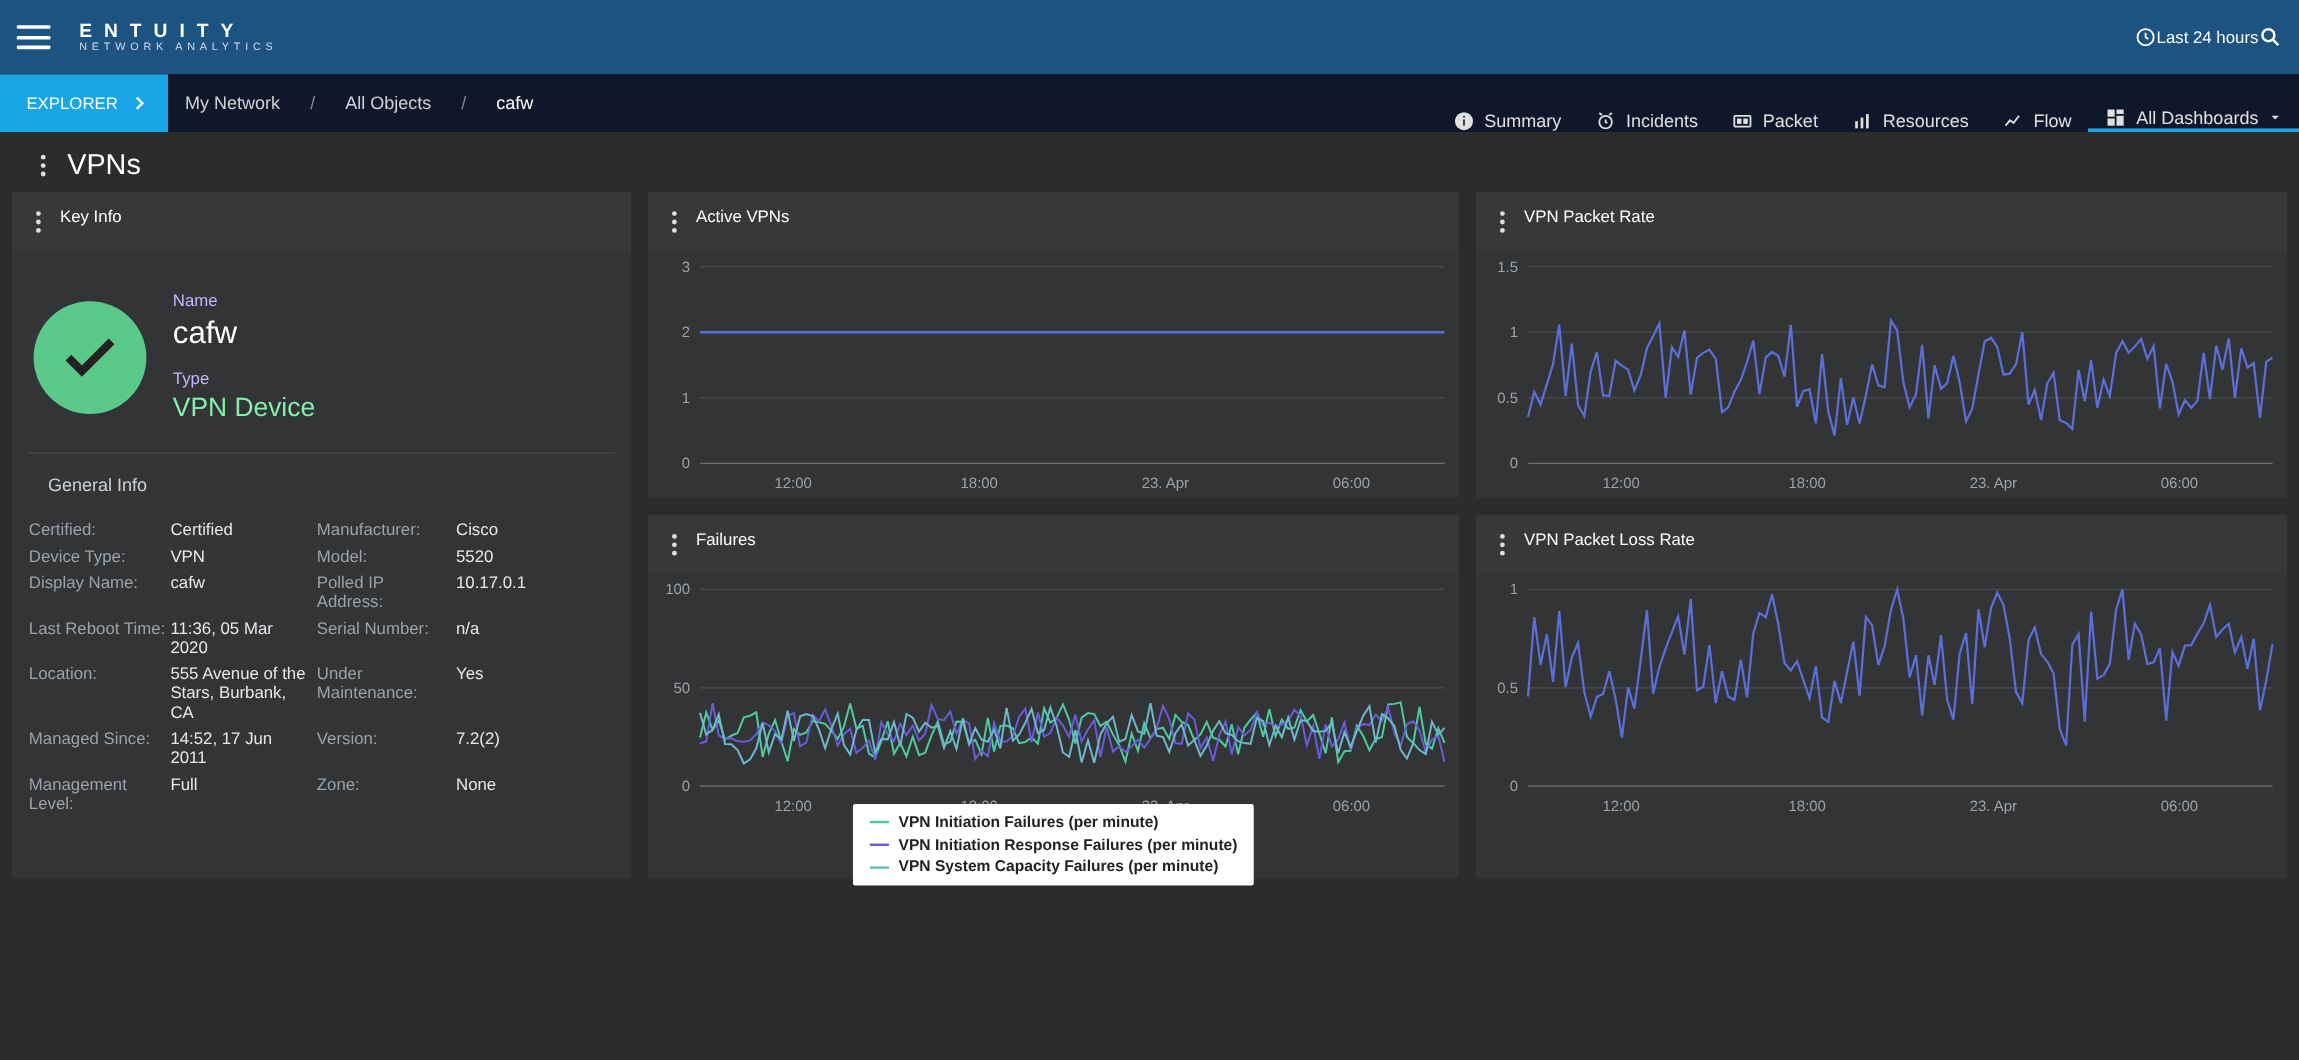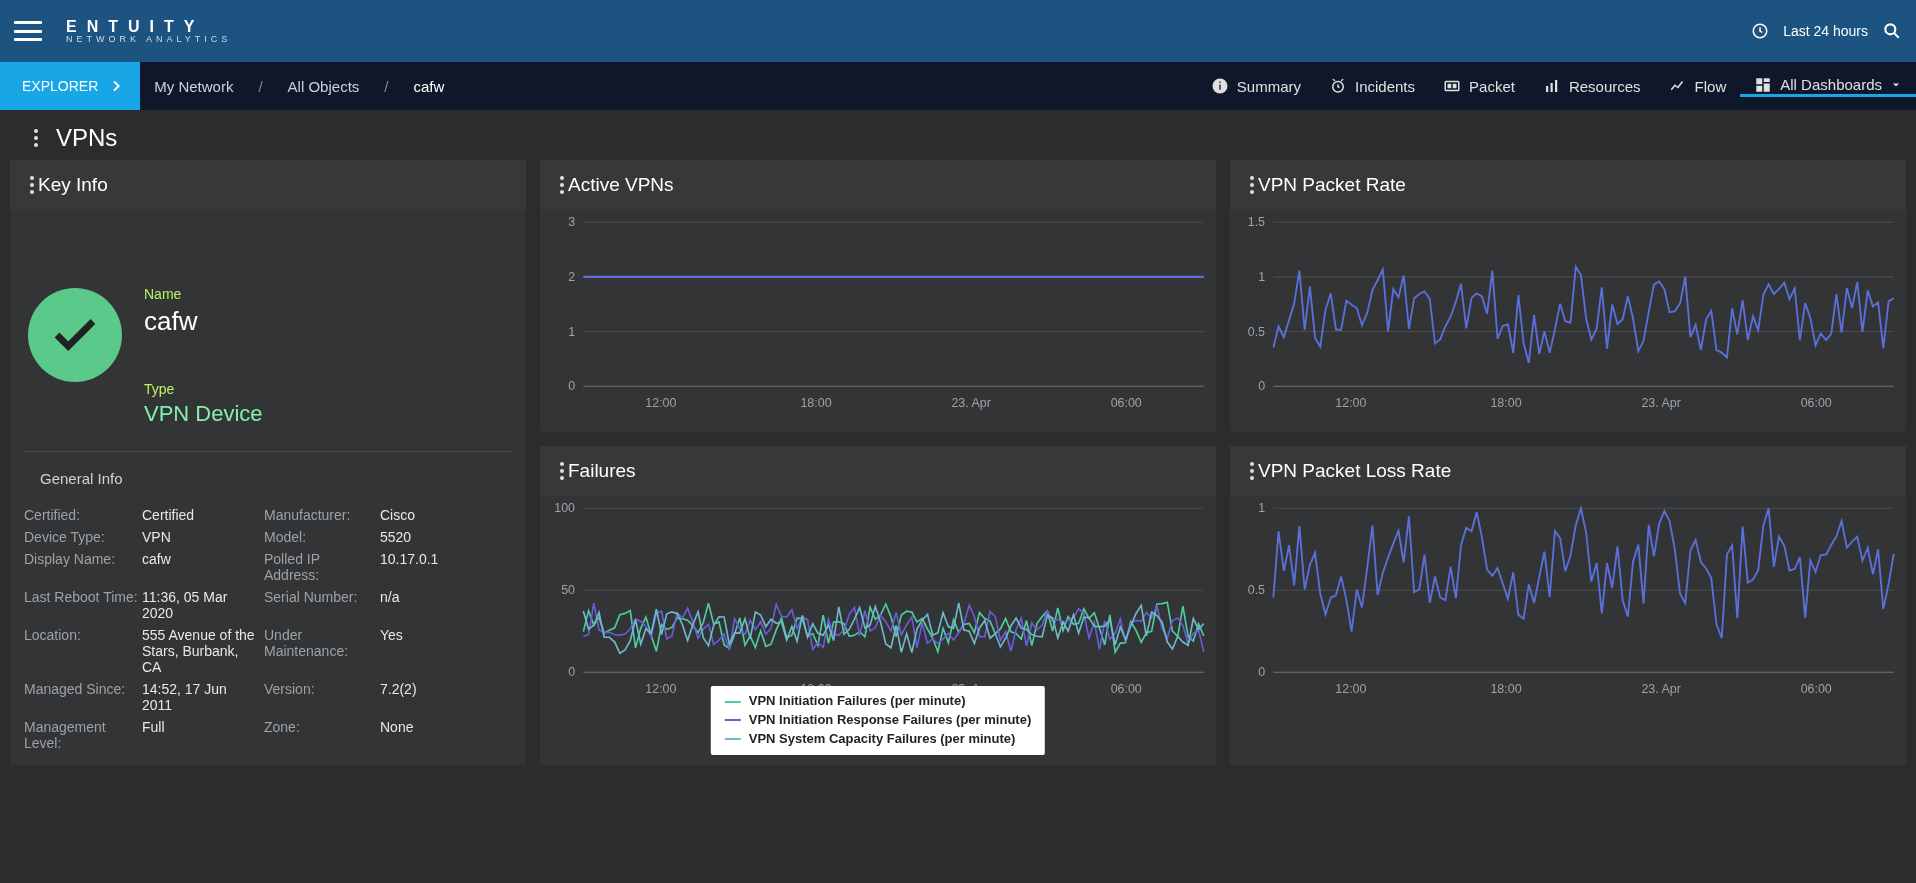--- a/index.html
+++ b/index.html
@@ -6,53 +6,53 @@
   body { background:#2a2c2e; color:#e0e0e0; width:1916px; }
 
   
   .topbar { background:#1c5380; height:62px; display:flex; align-items:center; padding:0 14px; }
   .hamburger { width:28px; height:20px; margin-right:24px; display:flex; flex-direction:column; justify-content:space-between; cursor:pointer;}
   .hamburger span{ display:block; height:3px; background:#fff; border-radius:1px;}
   .brand { color:#fff; }
   .brand .b1 { font-size:16px; letter-spacing:10px; font-weight:600;}
   .brand .b2 { font-size:9px; letter-spacing:4px; margin-top:-2px; color:#d0dce8;}
   .topbar .spacer{flex:1;}
-  .topbar-right { display:flex; align-items:center; gap:14px; color:#fff;}
+  .topbar-right { display:flex; align-items:center; color:#fff;}
   .clock-icon svg,.search-icon svg{display:block;}
   .time-label{font-size:14px; color:#fff;}
   
   
   .subbar { background:#0f172a; height:48px; display:flex; align-items:center; }
   .explorer-btn{ background:#19a6e6; color:#fff; height:48px; padding:0 16px 0 22px; display:flex; align-items:center; gap:10px; font-size:14px; font-weight:500; cursor:pointer;}
   .breadcrumb { margin-left:14px; font-size:15px; color:#cfd3d6; display:flex; align-items:center; gap:25px;}
   .breadcrumb .sep{color:#888;}
   .breadcrumb .current{color:#fff; font-weight:500;}
   .subbar .spacer{flex:1;}
-  .tabs { display:flex; height:48px; align-items:center;}
+  .tabs { display:flex; height:48px; align-items:flex-end;}
   .tab { display:flex; align-items:center; gap:8px; padding:0 14px; font-size:15px; color:#e0e0e0; cursor:pointer;}
   .tab svg{flex:none;}
   .tab.active{ border-bottom:3px solid #19a6e6; }
   
   
   .page-title-row{ padding:14px 30px 8px 30px; display:flex; align-items:center; gap:14px;}
   .dots-v { display:flex; flex-direction:column; gap:3px; cursor:pointer; padding:4px;}
   .dots-v span{width:4px;height:4px;background:#e0e0e0;border-radius:50%;}
   .page-title { font-size:24px; font-weight:500; color:#fff;}
   
   
   .main { display:grid; grid-template-columns: 516px 1fr 1fr; gap:14px; padding:0 10px 14px 10px;}
   .card { background:#323436; border-radius:2px; }
-  .card-header{ display:flex; align-items:center; padding:12px 16px; font-size:19px; font-weight:500; color:#fff; background:#36383a;}
+  .card-header{ display:flex; align-items:flex-start; gap:12px; padding:12px 16px; font-size:14px; font-weight:500; color:#fff; background:#36383a;}
   .card-body{ padding:14px 14px;}
   
   
   .key-card{ grid-row: span 2; }
   .keyinfo-top{ display:flex; align-items:center; gap:22px; padding:18px 10px 24px 4px; border-bottom:1px solid #4a4c4e; margin-bottom:18px;}
   .status-circle{ width:94px; height:94px; border-radius:50%; background:#5ac98a; display:flex; align-items:center; justify-content:center;}
-  .namecol .lbl{ color:#bef264; font-size:14px; margin-bottom:4px;margin-top:44px;}
+  .namecol .lbl{ color:#c4b5fd; font-size:14px; margin-bottom:4px;}
   .namecol .val-big{ color:#fff; font-size:26px; font-weight:500; margin-bottom:14px;}
   .namecol .val-med{ color:#86efac; font-size:22px; font-weight:500;}
   .gen-title{ color:#cfd3d6; font-size:15px; margin:4px 0 20px 16px;}
   .info-grid{ display:grid; grid-template-columns: 114px 118px 112px 1fr; column-gap:4px; row-gap:6px; font-size:14px;}
   .info-grid .k{ color:#9ea2a5;}
   .info-grid .v{ color:#e6e8ea;}
   
   
   .chart-wrap{ position:relative; padding:6px 6px 2px 6px; }
   svg.chart { display:block; }

